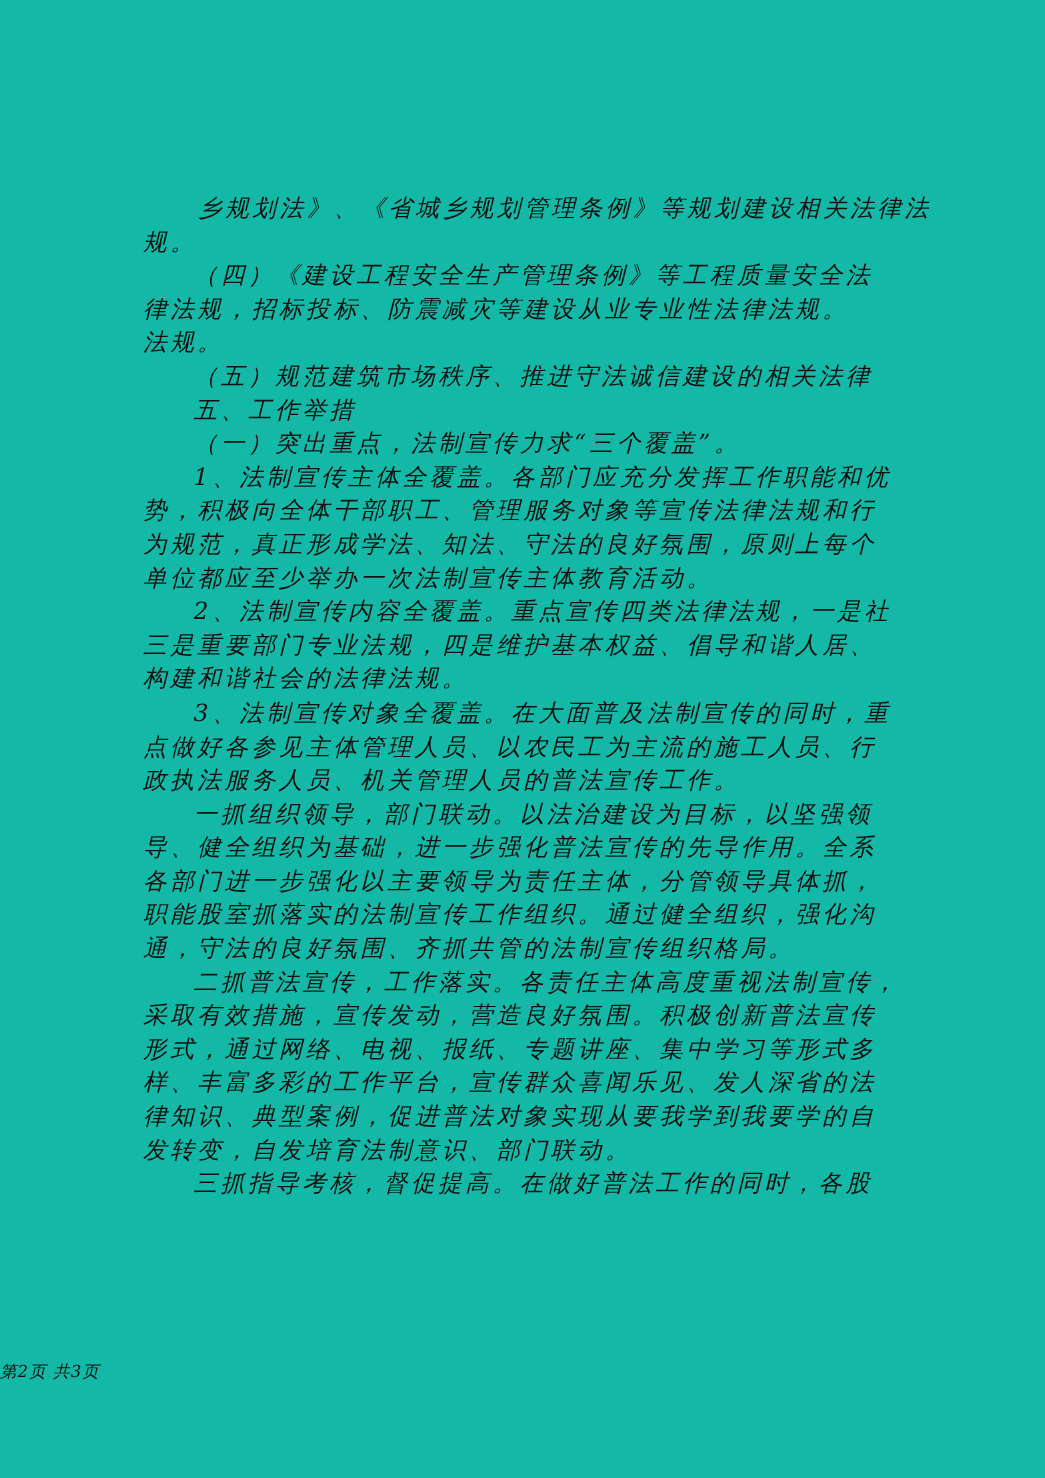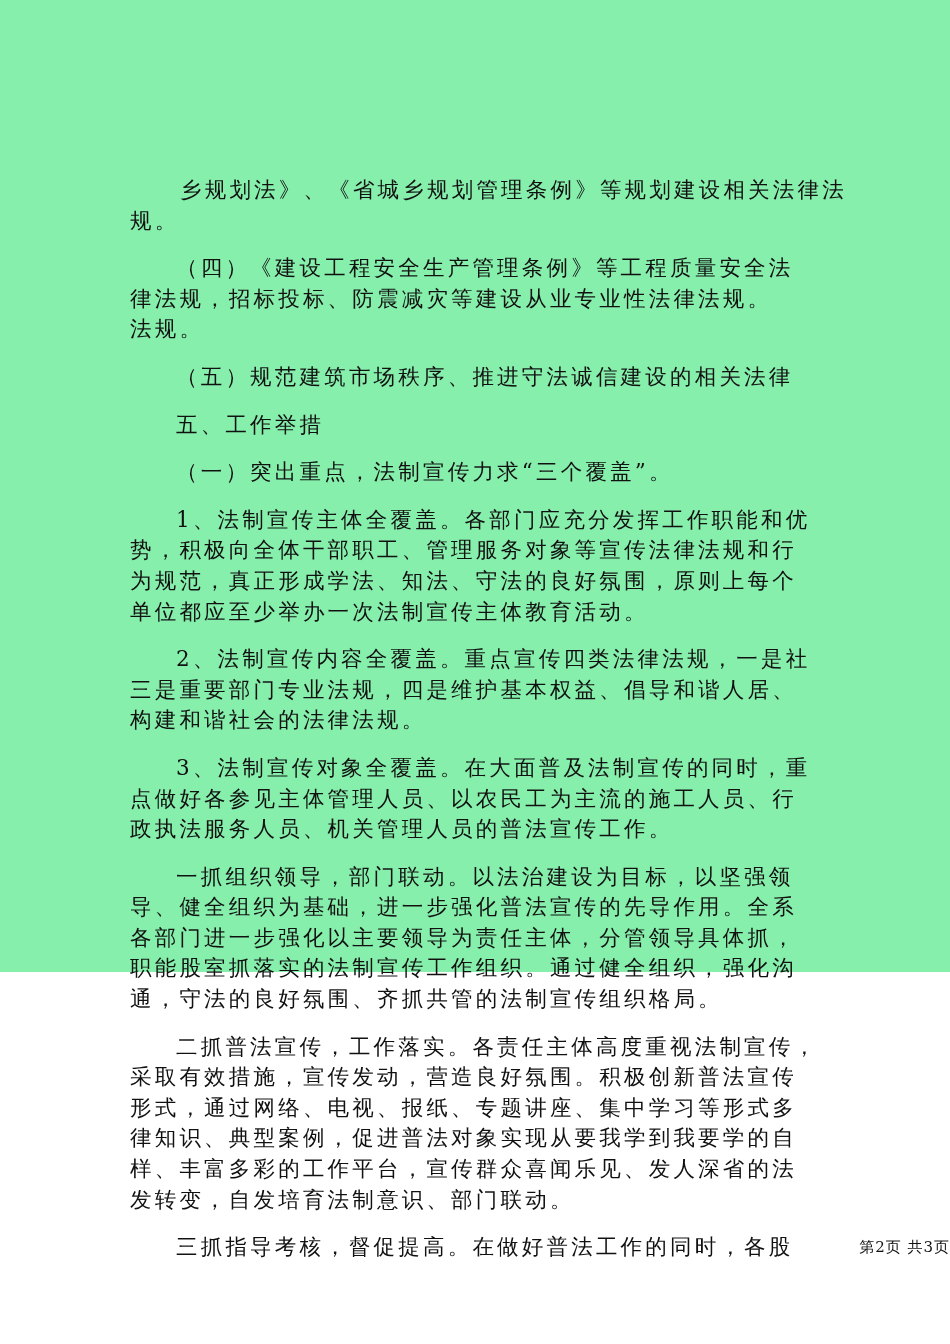--- a/index.html
+++ b/index.html
@@ -1,25 +1,25 @@
 <!DOCTYPE html>
 <html><head>
 <meta charset="utf-8">
 <style>
   html, body { margin: 0; padding: 0; background: #ffffff; }
   body { width: 950px; height: 1344px; position: relative; overflow: hidden;
          font-family: "DejaVu Serif", "Liberation Serif", serif; color: #111; }
-  .page { position: absolute; left: 0; top: 0; width: 950px; height: 972px; background: #86efac; }
+  .page { position: absolute; left: 0; top: 0; width: 950px; height: 1344px; background: #14b8a6; font-style: italic; }
   .body-text { position: absolute; left: 130px; top: 175px; width: 706px; }
   .line { height: 30.6px; line-height: 30.6px; font-size: 21.5px; white-space: nowrap;
           letter-spacing: 3.2px; overflow: visible; }
-  .line.indent2 { padding-left: 46px; margin-top: 17px; }
+  .line.indent2 { padding-left: 46px; }
   .line.indent3 { padding-left: 50px; }
   .line.tight { letter-spacing: 1.6px; }
-  .footer { position: absolute; left: 0; width: 950px; top: 1238px; text-align: right;
+  .footer { position: absolute; left: 0; width: 950px; top: 1238px; text-align: left;
             font-size: 15px; letter-spacing: 1px; }
 </style>
 </head>
 <body>
 
 <div class="page">
   <div class="body-text">
     <div class="line indent3">乡规划法》、《省城乡规划管理条例》等规划建设相关法律法</div>
     <div class="line">规。</div>
     <div class="line indent2">（四）《建设工程安全生产管理条例》等工程质量安全法</div>
@@ -39,20 +39,20 @@
     <div class="line">点做好各参见主体管理人员、以农民工为主流的施工人员、行</div>
     <div class="line">政执法服务人员、机关管理人员的普法宣传工作。</div>
     <div class="line indent2">一抓组织领导，部门联动。以法治建设为目标，以坚强领</div>
     <div class="line">导、健全组织为基础，进一步强化普法宣传的先导作用。全系</div>
     <div class="line">各部门进一步强化以主要领导为责任主体，分管领导具体抓，</div>
     <div class="line">职能股室抓落实的法制宣传工作组织。通过健全组织，强化沟</div>
     <div class="line">通，守法的良好氛围、齐抓共管的法制宣传组织格局。</div>
     <div class="line indent2">二抓普法宣传，工作落实。各责任主体高度重视法制宣传，</div>
     <div class="line">采取有效措施，宣传发动，营造良好氛围。积极创新普法宣传</div>
     <div class="line">形式，通过网络、电视、报纸、专题讲座、集中学习等形式多</div>
+    <div class="line">样、丰富多彩的工作平台，宣传群众喜闻乐见、发人深省的法</div>
     <div class="line">律知识、典型案例，促进普法对象实现从要我学到我要学的自</div>
-    <div class="line">样、丰富多彩的工作平台，宣传群众喜闻乐见、发人深省的法</div>
     <div class="line">发转变，自发培育法制意识、部门联动。</div>
     <div class="line indent2">三抓指导考核，督促提高。在做好普法工作的同时，各股</div>
   </div>
 
   <div class="footer">第2页 共3页</div>
 </div>
 
 </body></html>

